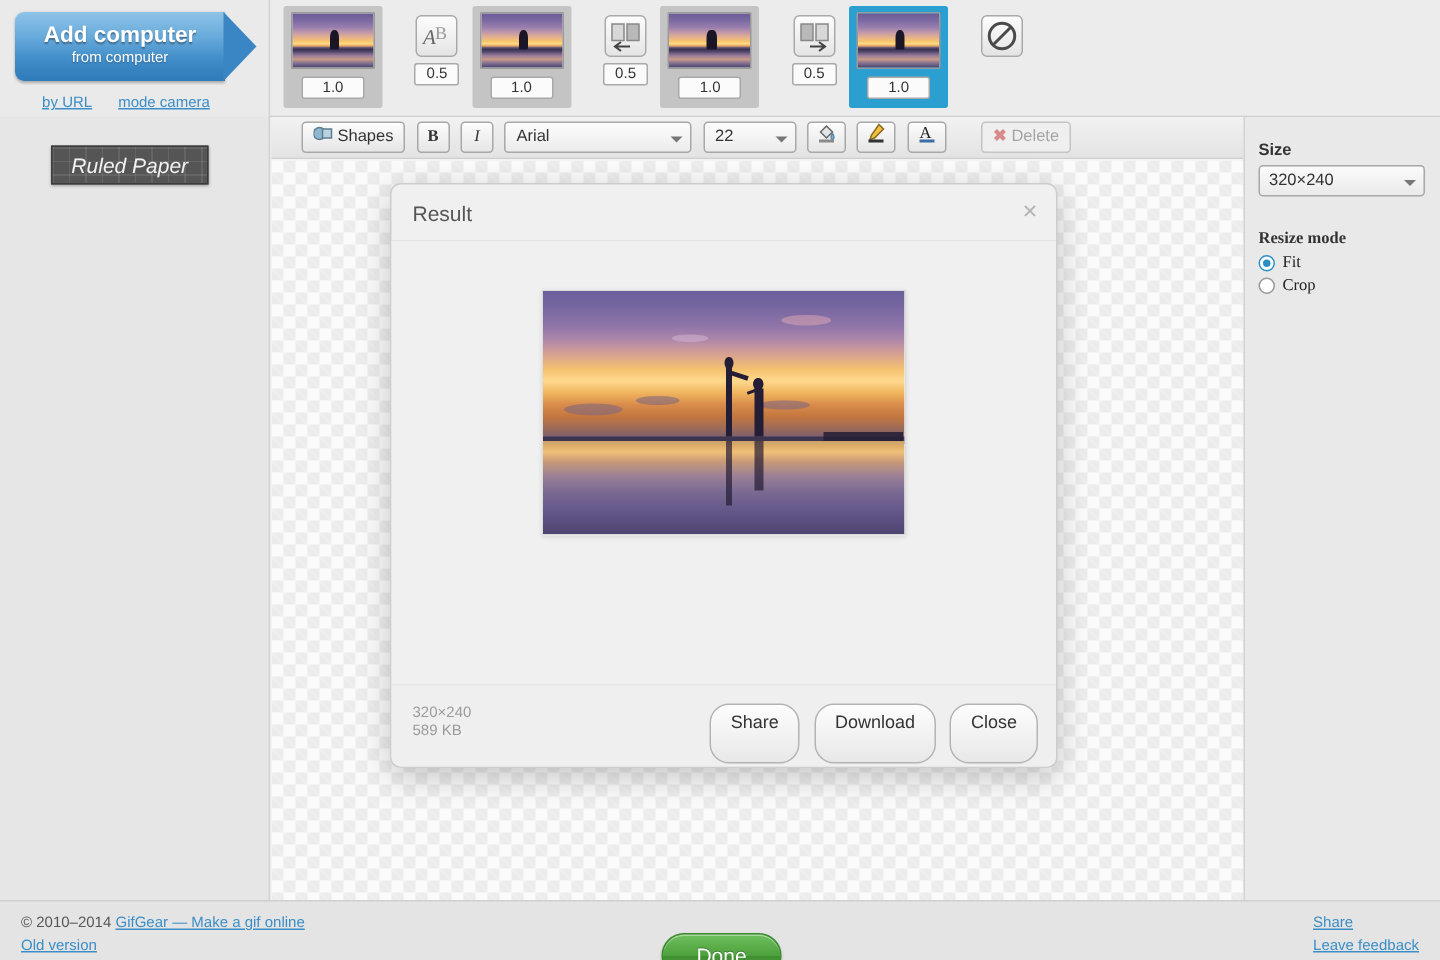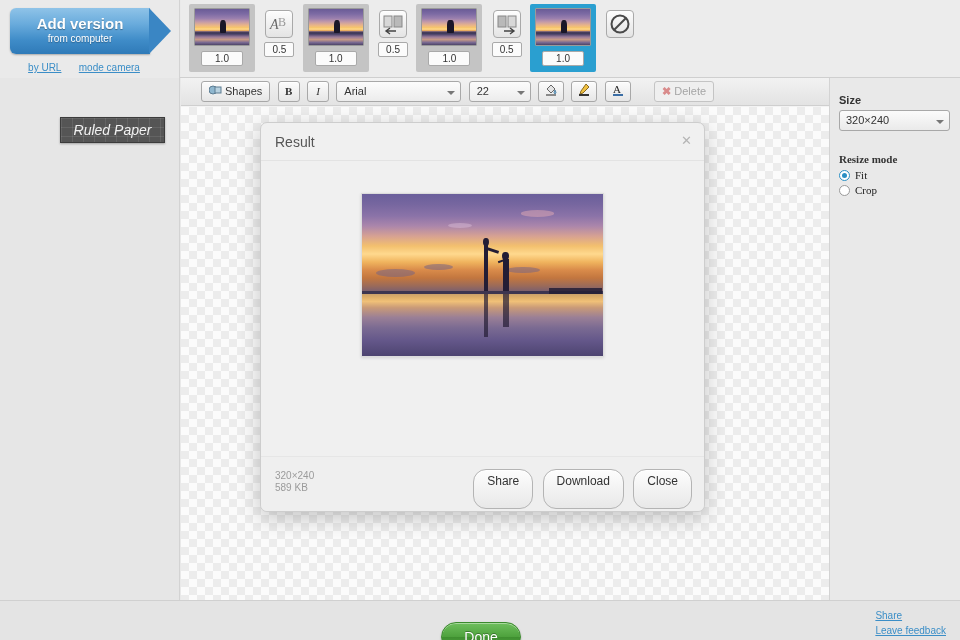--- a/index.html
+++ b/index.html
@@ -71,21 +71,21 @@
     padding: 4px 0 0 8px;
     white-space: nowrap;
   }
   .frame {
     display: inline-block; vertical-align: top;
     width: 66px; height: 68px;
     background: #c4c4c4;
     border-radius: 2px;
     padding: 4px 0 0 0;
     text-align: center;
-    margin-right: 1px;
+    margin-right: 13px;
   }
   .frame.sel { background: #2a9fd0; }
   .frame .pic {
     width: 56px; height: 38px;
     margin: 0 auto;
     border: 1px solid #9a9a9a;
     border-radius: 1px;
     overflow: hidden;
     position: relative;
   }
@@ -138,34 +138,33 @@
     border-radius: 40% 40% 10% 10%;
   }
 
   
   .leftbar {
     position: absolute; left: 0; top: 78px; width: 180px; bottom: 40px;
     background: #e6e6e6;
     border-right: 1px solid #d3d3d3;
   }
   .ruled {
-    position: absolute; left: 60px; top: 19px;
+    position: absolute; left: 34px; top: 19px;
     width: 105px; height: 26px;
     background:
       repeating-linear-gradient(to right, rgba(255,255,255,0.09) 0 1px, transparent 1px 11px),
       repeating-linear-gradient(to bottom, rgba(255,255,255,0.09) 0 1px, transparent 1px 9px),
       #555;
     border: 1px solid #3c3c3c;
     color: #f2f2f2;
     font-style: italic;
     font-size: 14px;
     line-height: 25px;
     text-align: center;
     box-shadow: 0 1px 2px rgba(0,0,0,0.3);
-    margin-top: 20px;
   }
 
   
   .canvaswrap {
     position: absolute; left: 181px; top: 78px; right: 131px; bottom: 40px;
     background: #f3f3f3;
   }
   .toolbar {
     position: absolute; left: 0; top: 0; right: 0; height: 28px;
     background: linear-gradient(to bottom,#f2f2f2,#e3e3e3);
@@ -357,21 +356,21 @@
 </style>
 </head>
 <body>
 
 <div id="app">
 
   <div class="topstrip">
 
     <div class="addbox">
       <div class="add-arrow">
-        <span class="add-title">Add version</span>
+        <span class="add-title">Add computer</span>
         <span class="add-sub">from computer</span>
       </div>
       <div class="add-links">
         <a href="#">by URL</a>
         <a href="#">mode camera</a>
       </div>
     </div>
 
     <div class="thumbs">
 
@@ -571,20 +570,26 @@
       </div>
       <div class="mbtns">
         <span class="mbtn">Share</span>
         <span class="mbtn">Download</span>
         <span class="mbtn">Close</span>
       </div>
     </div>
   </div>
 
   <div class="footer">
+    <div class="foot-left">
+      <div>
+        <span>© 2010–2014 </span><a href="#">GifGear — Make a gif online</a>
+      </div>
+      <div><a href="#">Old version</a></div>
+    </div>
     <div class="foot-right">
       <div><a href="#">Share</a></div>
       <div><a href="#">Leave feedback</a></div>
     </div>
   </div>
 
   <div class="done">Done</div>
 
 </div>
 

